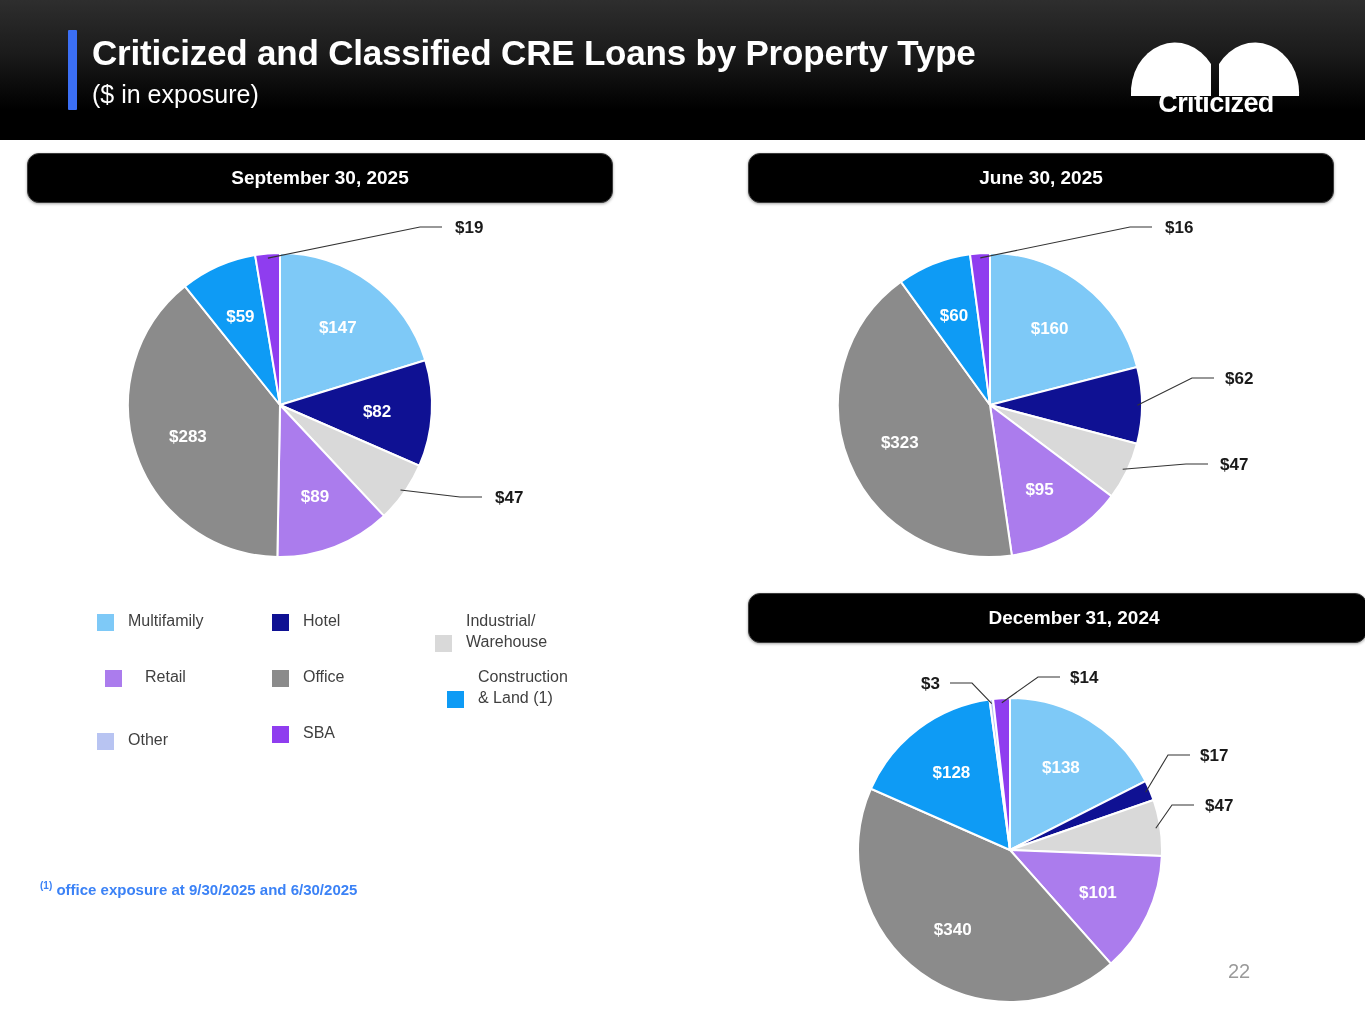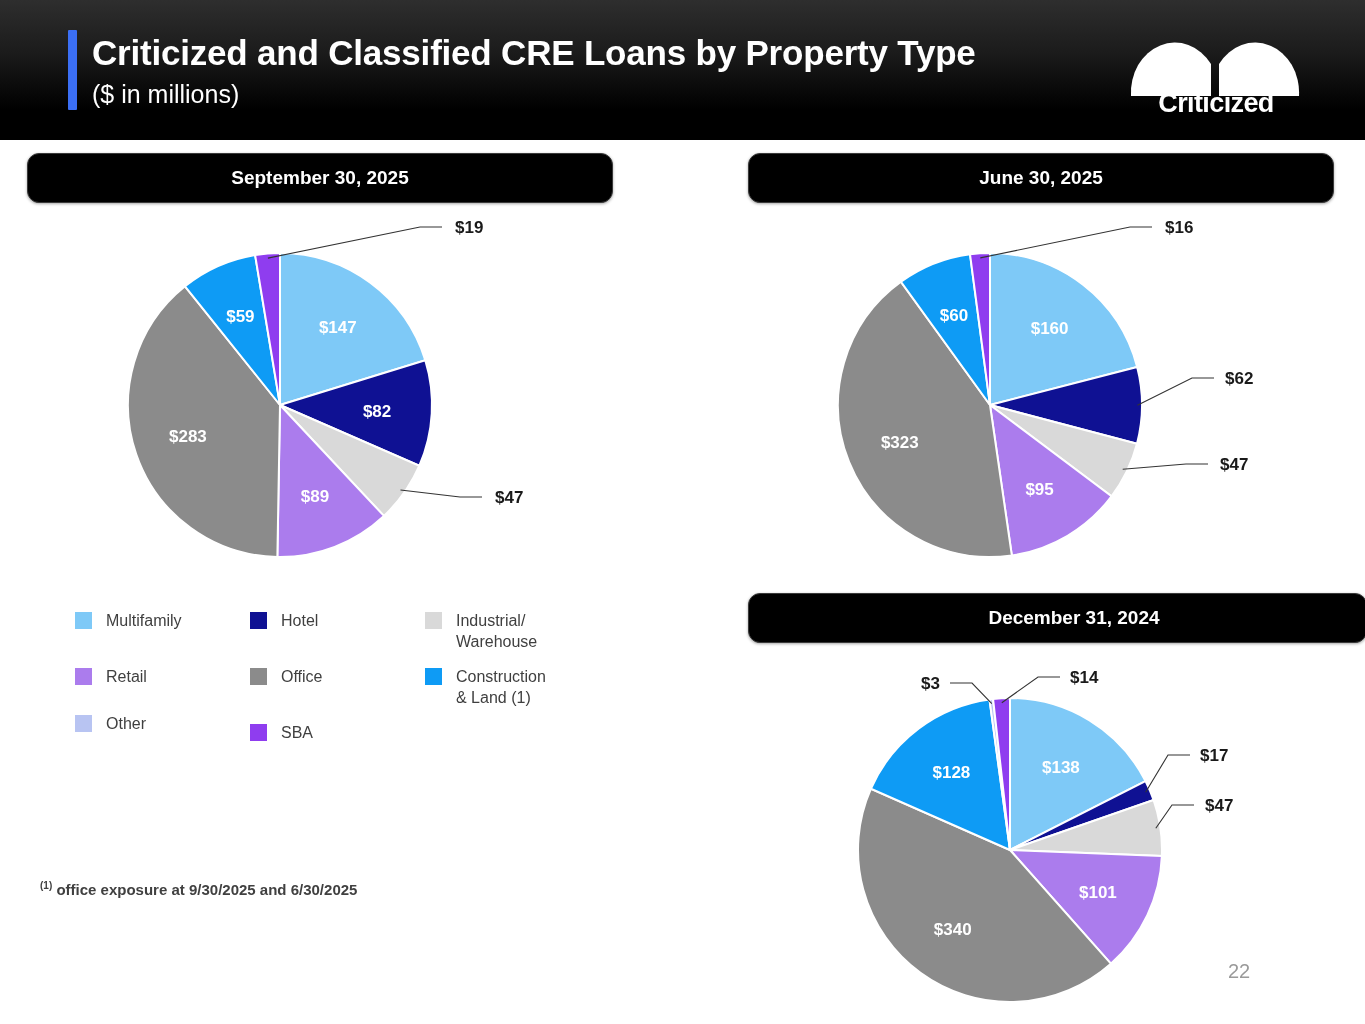--- a/index.html
+++ b/index.html
@@ -47,44 +47,44 @@
   .chart-wrap{position:absolute;}
   #chart-q3{left:100px;top:205px;width:470px;height:370px;}
   #chart-q2{left:820px;top:205px;width:470px;height:370px;}
   #chart-q4{left:820px;top:645px;width:470px;height:370px;}
   .chart-wrap svg{display:block;width:100%;height:100%;}
   .slice-label{font-family:"Liberation Sans",sans-serif;font-size:17px;font-weight:bold;fill:#ffffff;}
   .callout-label{font-family:"Liberation Sans",sans-serif;font-size:17px;font-weight:bold;fill:#1a1a1a;}
   .leader{stroke:#333333;stroke-width:1.1;fill:none;}
   
   #legend{position:absolute;left:75px;top:610px;width:560px;height:150px;}
-  .legend-item{position:absolute;display:flex;align-items:flex-start;}
+  .legend-item{position:absolute;display:flex;align-items:flex-end;margin-left:22px;}
   .legend-swatch{width:17px;height:17px;flex:0 0 17px;margin-top:2px;}
   .legend-text{
     margin-left:14px;color:#3f3f3f;font-size:16px;line-height:21px;
     white-space:pre-line;
   }
   
   #footnote{
     position:absolute;left:40px;top:880px;
-    color:#404040;font-size:15px;font-weight:bold;
+    color:#3b82f6;font-size:15px;font-weight:bold;
   }
   #footnote .sup{font-size:10px;vertical-align:super;font-weight:bold;}
   #page-number{
     position:absolute;left:1228px;top:960px;
     color:#9a9a9a;font-size:20px;
   }
 </style>
 </head>
 <body>
 
 <div id="header">
   <div id="accent-bar"></div>
   <div id="title">Criticized and Classified CRE Loans by Property Type</div>
-  <div id="subtitle">($ in millions)</div>
+  <div id="subtitle">($ in exposure)</div>
 
   <svg id="logo" viewBox="0 0 180 108">
     <path d="M6 78 A44 50 0 0 1 86 46 L86 78 Z" fill="#ffffff"></path>
     <path d="M174 78 A44 50 0 0 0 94 46 L94 78 Z" fill="#ffffff"></path>
   </svg>
   <div id="logo-text">Criticized</div>
 </div>
 
 <div class="date-banner" id="banner-q3">September 30, 2025</div>
 <div class="date-banner" id="banner-q2">June 30, 2025</div>
@@ -158,41 +158,41 @@
 
 <div id="legend">
   <div class="legend-item" style="left:0px;top:0px;width:175px;">
     <span class="legend-swatch" style="background: rgb(126, 201, 247);"></span>
     <span class="legend-text">Multifamily</span>
   </div>
   <div class="legend-item" style="left:175px;top:0px;width:175px;">
     <span class="legend-swatch" style="background: rgb(15, 17, 147);"></span>
     <span class="legend-text">Hotel</span>
   </div>
-  <div class="legend-item" style="left:350px;top:0px;width:200px;">
+  <div class="legend-item" style="left:338px;top:0px;width:200px;">
     <span class="legend-swatch" style="background: rgb(217, 217, 217);"></span>
     <span class="legend-text">Industrial/
 Warehouse</span>
   </div>
 
-  <div class="legend-item" style="left:0px;top:56px;width:175px;">
+  <div class="legend-item" style="left:8px;top:56px;width:175px;gap:9px;">
     <span class="legend-swatch" style="background: rgb(171, 124, 237);"></span>
     <span class="legend-text">Retail</span>
   </div>
   <div class="legend-item" style="left:175px;top:56px;width:175px;">
     <span class="legend-swatch" style="background: rgb(139, 139, 139);"></span>
     <span class="legend-text">Office</span>
   </div>
   <div class="legend-item" style="left:350px;top:56px;width:200px;">
     <span class="legend-swatch" style="background: rgb(14, 155, 245);"></span>
     <span class="legend-text">Construction
 &amp; Land (1)</span>
   </div>
 
-  <div class="legend-item" style="left:0px;top:103px;width:175px;">
+  <div class="legend-item" style="left:0px;top:119px;width:175px;">
     <span class="legend-swatch" style="background: rgb(184, 196, 242);"></span>
     <span class="legend-text">Other</span>
   </div>
   <div class="legend-item" style="left:175px;top:112px;width:175px;">
     <span class="legend-swatch" style="background: rgb(143, 61, 239);"></span>
     <span class="legend-text">SBA</span>
   </div>
 </div>
 
 <div id="footnote">

